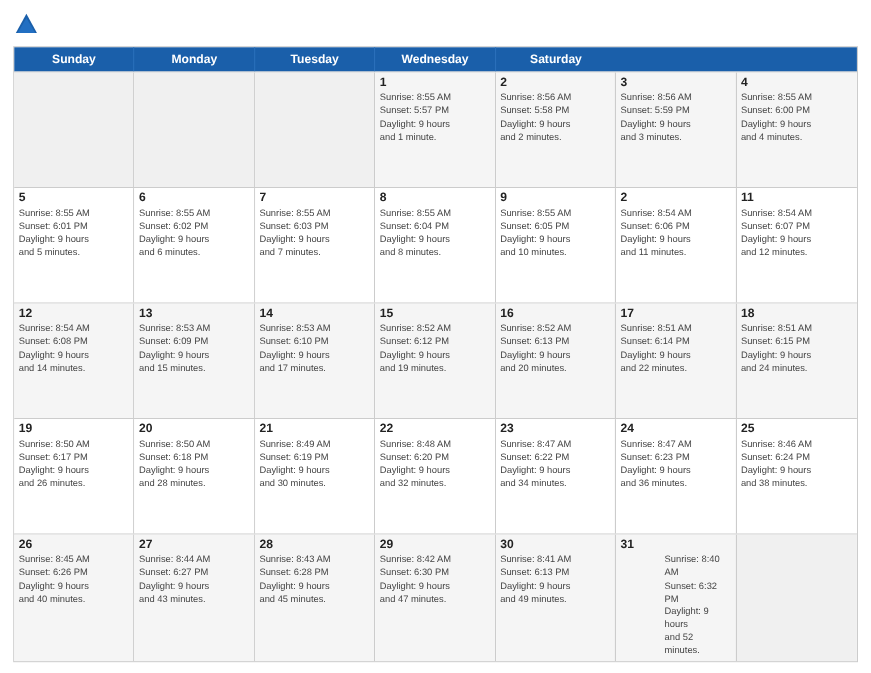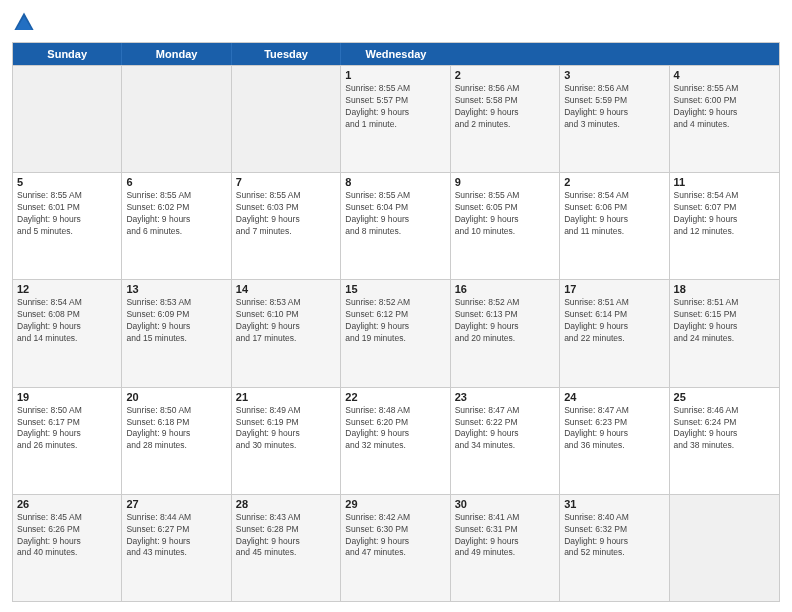--- a/index.html
+++ b/index.html
@@ -138,20 +138,21 @@
       <div class="calendar-subtitle"></div>
     </div>
   </div>
 
   <div class="calendar">
     <div class="cal-header">
     <div class="cal-header-cell">Sunday</div>
         <div class="cal-header-cell">Monday</div>
         <div class="cal-header-cell">Tuesday</div>
         <div class="cal-header-cell">Wednesday</div>
+        <div class="cal-header-cell">Saturday</div>
       </div>
     <div class="cal-body">
     <div class="cal-row">
           <div class="cal-cell empty"></div>
           <div class="cal-cell empty"></div>
           <div class="cal-cell empty"></div>
           <div class="cal-cell">
             <span class="day-number">1</span>
             <div class="day-info" style="white-space: pre-line;">Sunrise: 8:55 AM
 Sunset: 5:57 PM
@@ -358,27 +359,27 @@
           <div class="cal-cell">
             <span class="day-number">29</span>
             <div class="day-info" style="white-space: pre-line;">Sunrise: 8:42 AM
 Sunset: 6:30 PM
 Daylight: 9 hours
 and 47 minutes.</div>
           </div>
           <div class="cal-cell">
             <span class="day-number">30</span>
             <div class="day-info" style="white-space: pre-line;">Sunrise: 8:41 AM
-Sunset: 6:31 PM
+Sunset: 6:13 PM
 Daylight: 9 hours
 and 49 minutes.</div>
           </div>
           <div class="cal-cell">
             <span class="day-number">31</span>
-            <div class="day-info" style="white-space: pre-line;">Sunrise: 8:40 AM
+            <div class="day-info" style="white-space: pre-line; margin-left: 40px;">Sunrise: 8:40 AM
 Sunset: 6:32 PM
 Daylight: 9 hours
 and 52 minutes.</div>
           </div>
           <div class="cal-cell empty"></div>
         </div>
       </div>
   </div>
 </div>
 

